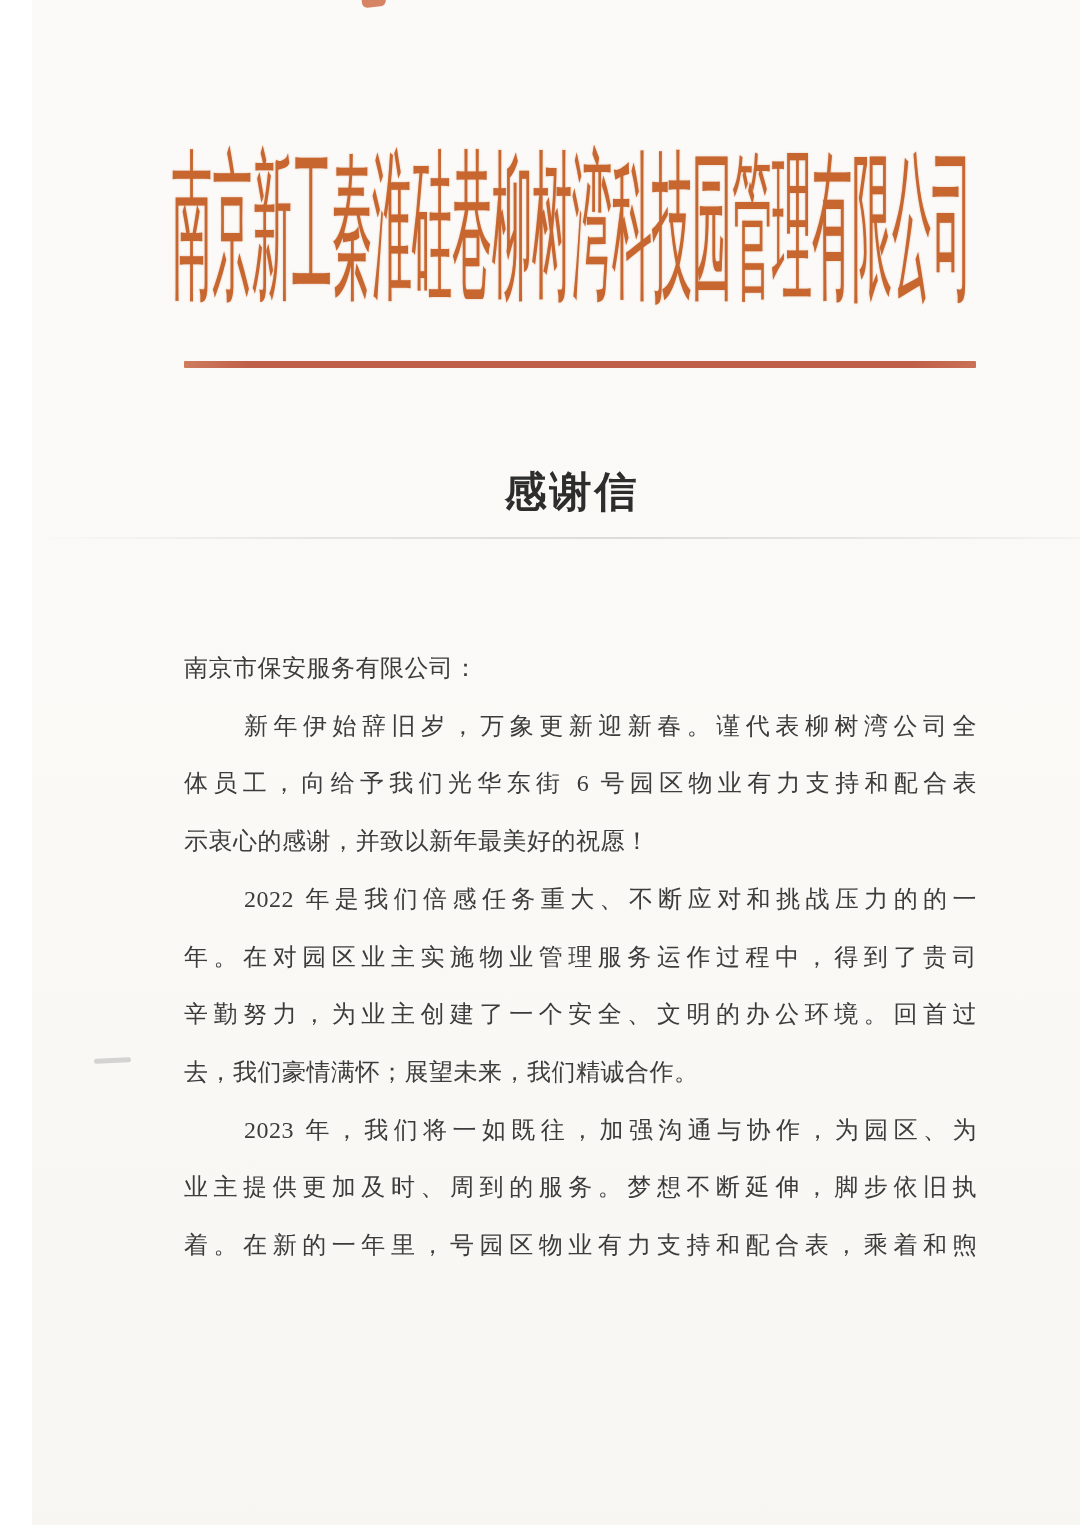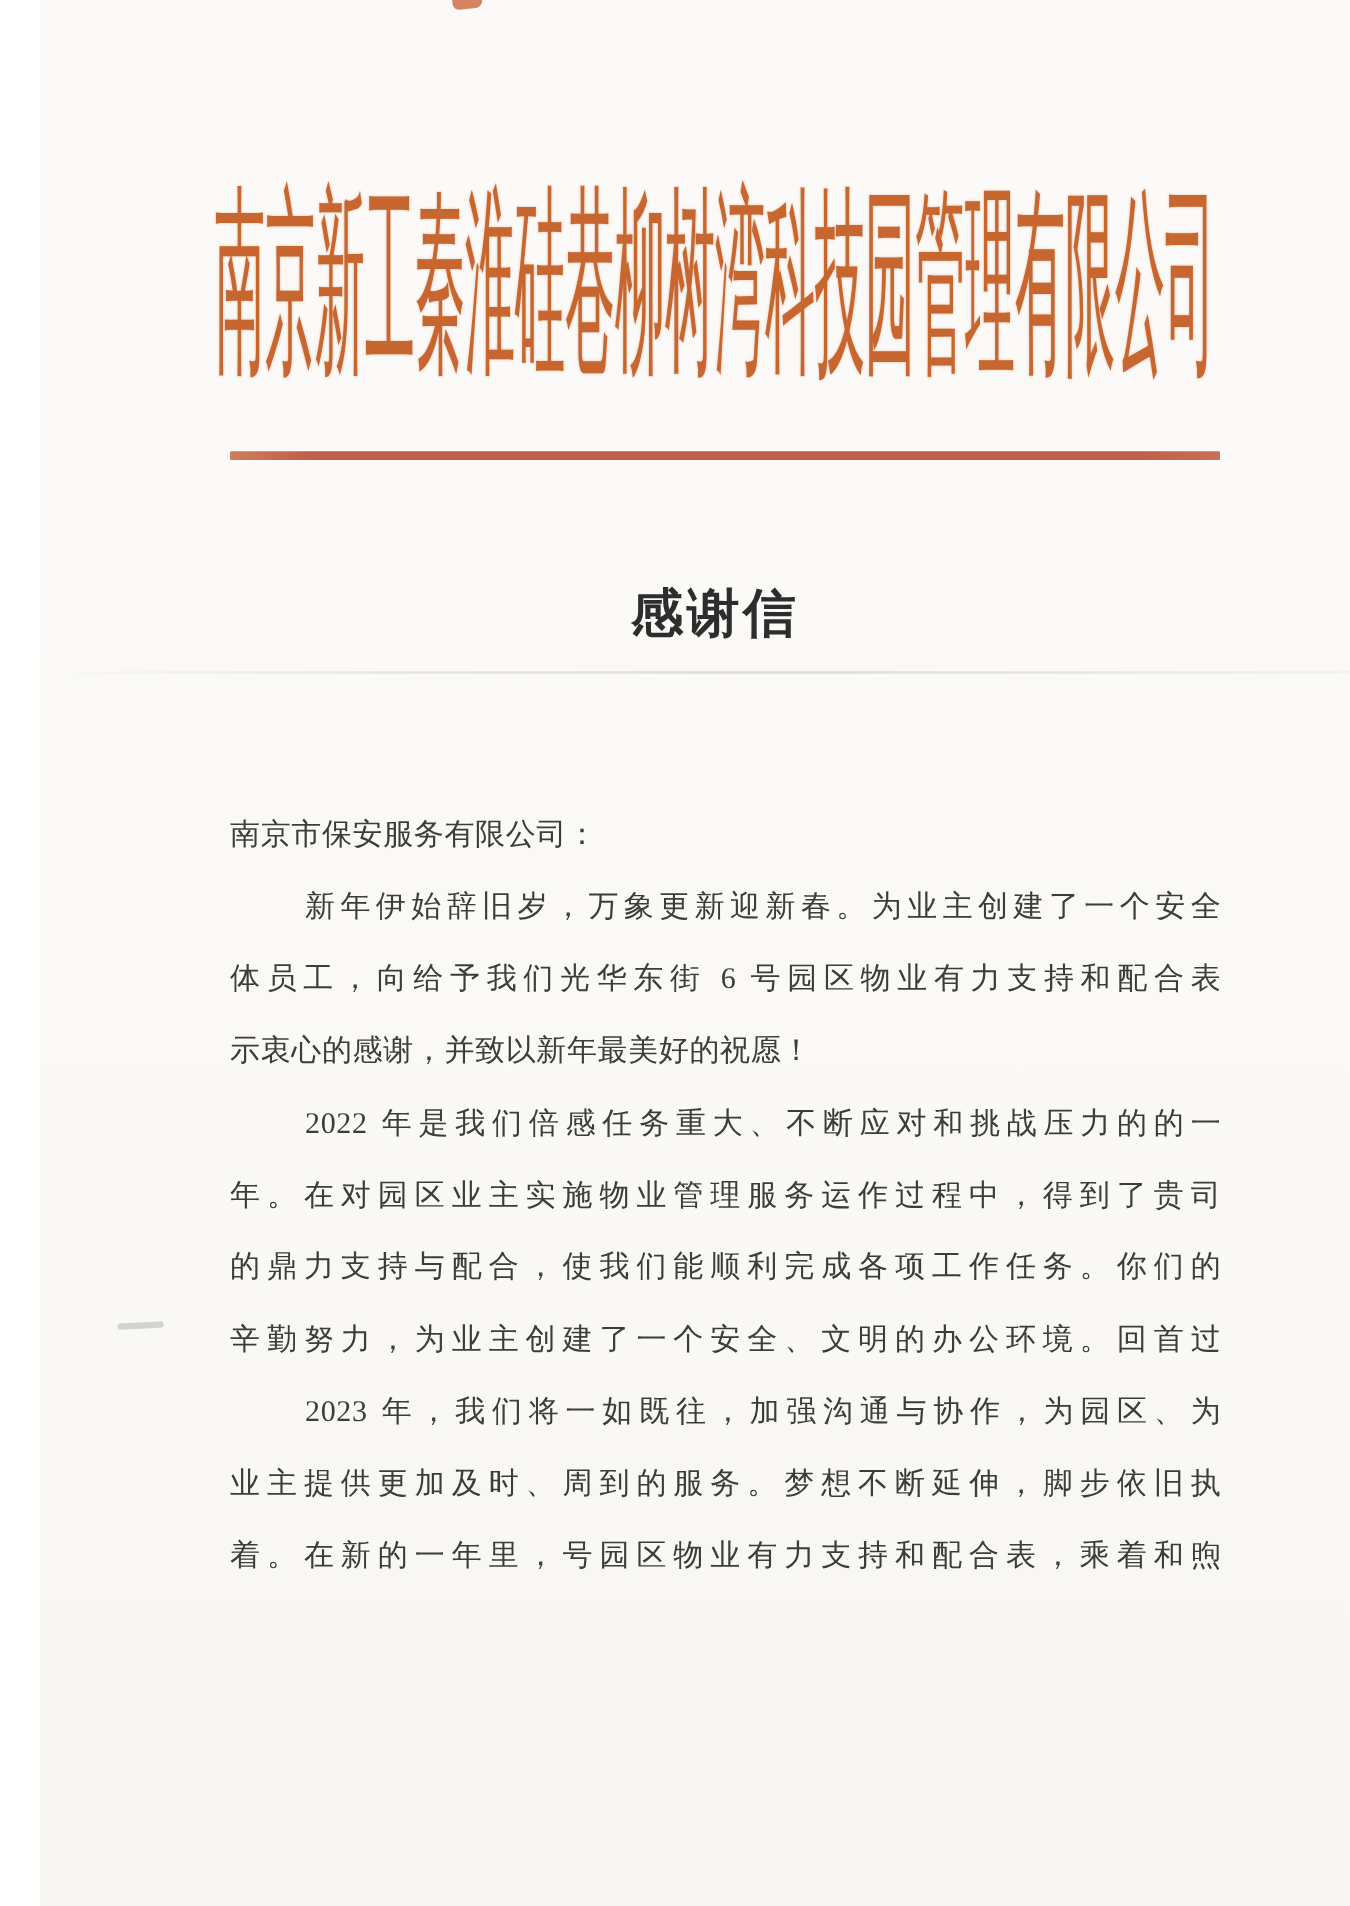--- a/index.html
+++ b/index.html
@@ -127,27 +127,27 @@
   </div>
 
   <div class="rule"></div>
 
   <h1 class="title">感谢信</h1>
 
   <div class="crease"></div>
 
   <div class="body-block">
     <div class="line para-end">南京市保安服务有限公司：</div>
-    <div class="line indent">新年伊始辞旧岁，万象更新迎新春。为业主创建了一个安全</div>
+    <div class="line indent">新年伊始辞旧岁，万象更新迎新春。谨代表柳树湾公司全</div>
     <div class="line">体员工，向给予我们光华东街 6 号园区物业有力支持和配合表</div>
     <div class="line para-end">示衷心的感谢，并致以新年最美好的祝愿！</div>
     <div class="line indent">2022 年是我们倍感任务重大、不断应对和挑战压力的的一</div>
     <div class="line">年。在对园区业主实施物业管理服务运作过程中，得到了贵司</div>
-    <div class="line">的鼎力支持与配合，使我们能顺利完成各项工作任务。你们的</div>
     <div class="line">辛勤努力，为业主创建了一个安全、文明的办公环境。回首过</div>
+    <div class="line para-end">去，我们豪情满怀；展望未来，我们精诚合作。</div>
     <div class="line indent">2023 年，我们将一如既往，加强沟通与协作，为园区、为</div>
     <div class="line">业主提供更加及时、周到的服务。梦想不断延伸，脚步依旧执</div>
     <div class="line">着。在新的一年里，号园区物业有力支持和配合表，乘着和煦</div>
   </div>
 
   <div class="smudge"></div>
 
 </div>
 
 </body></html>

